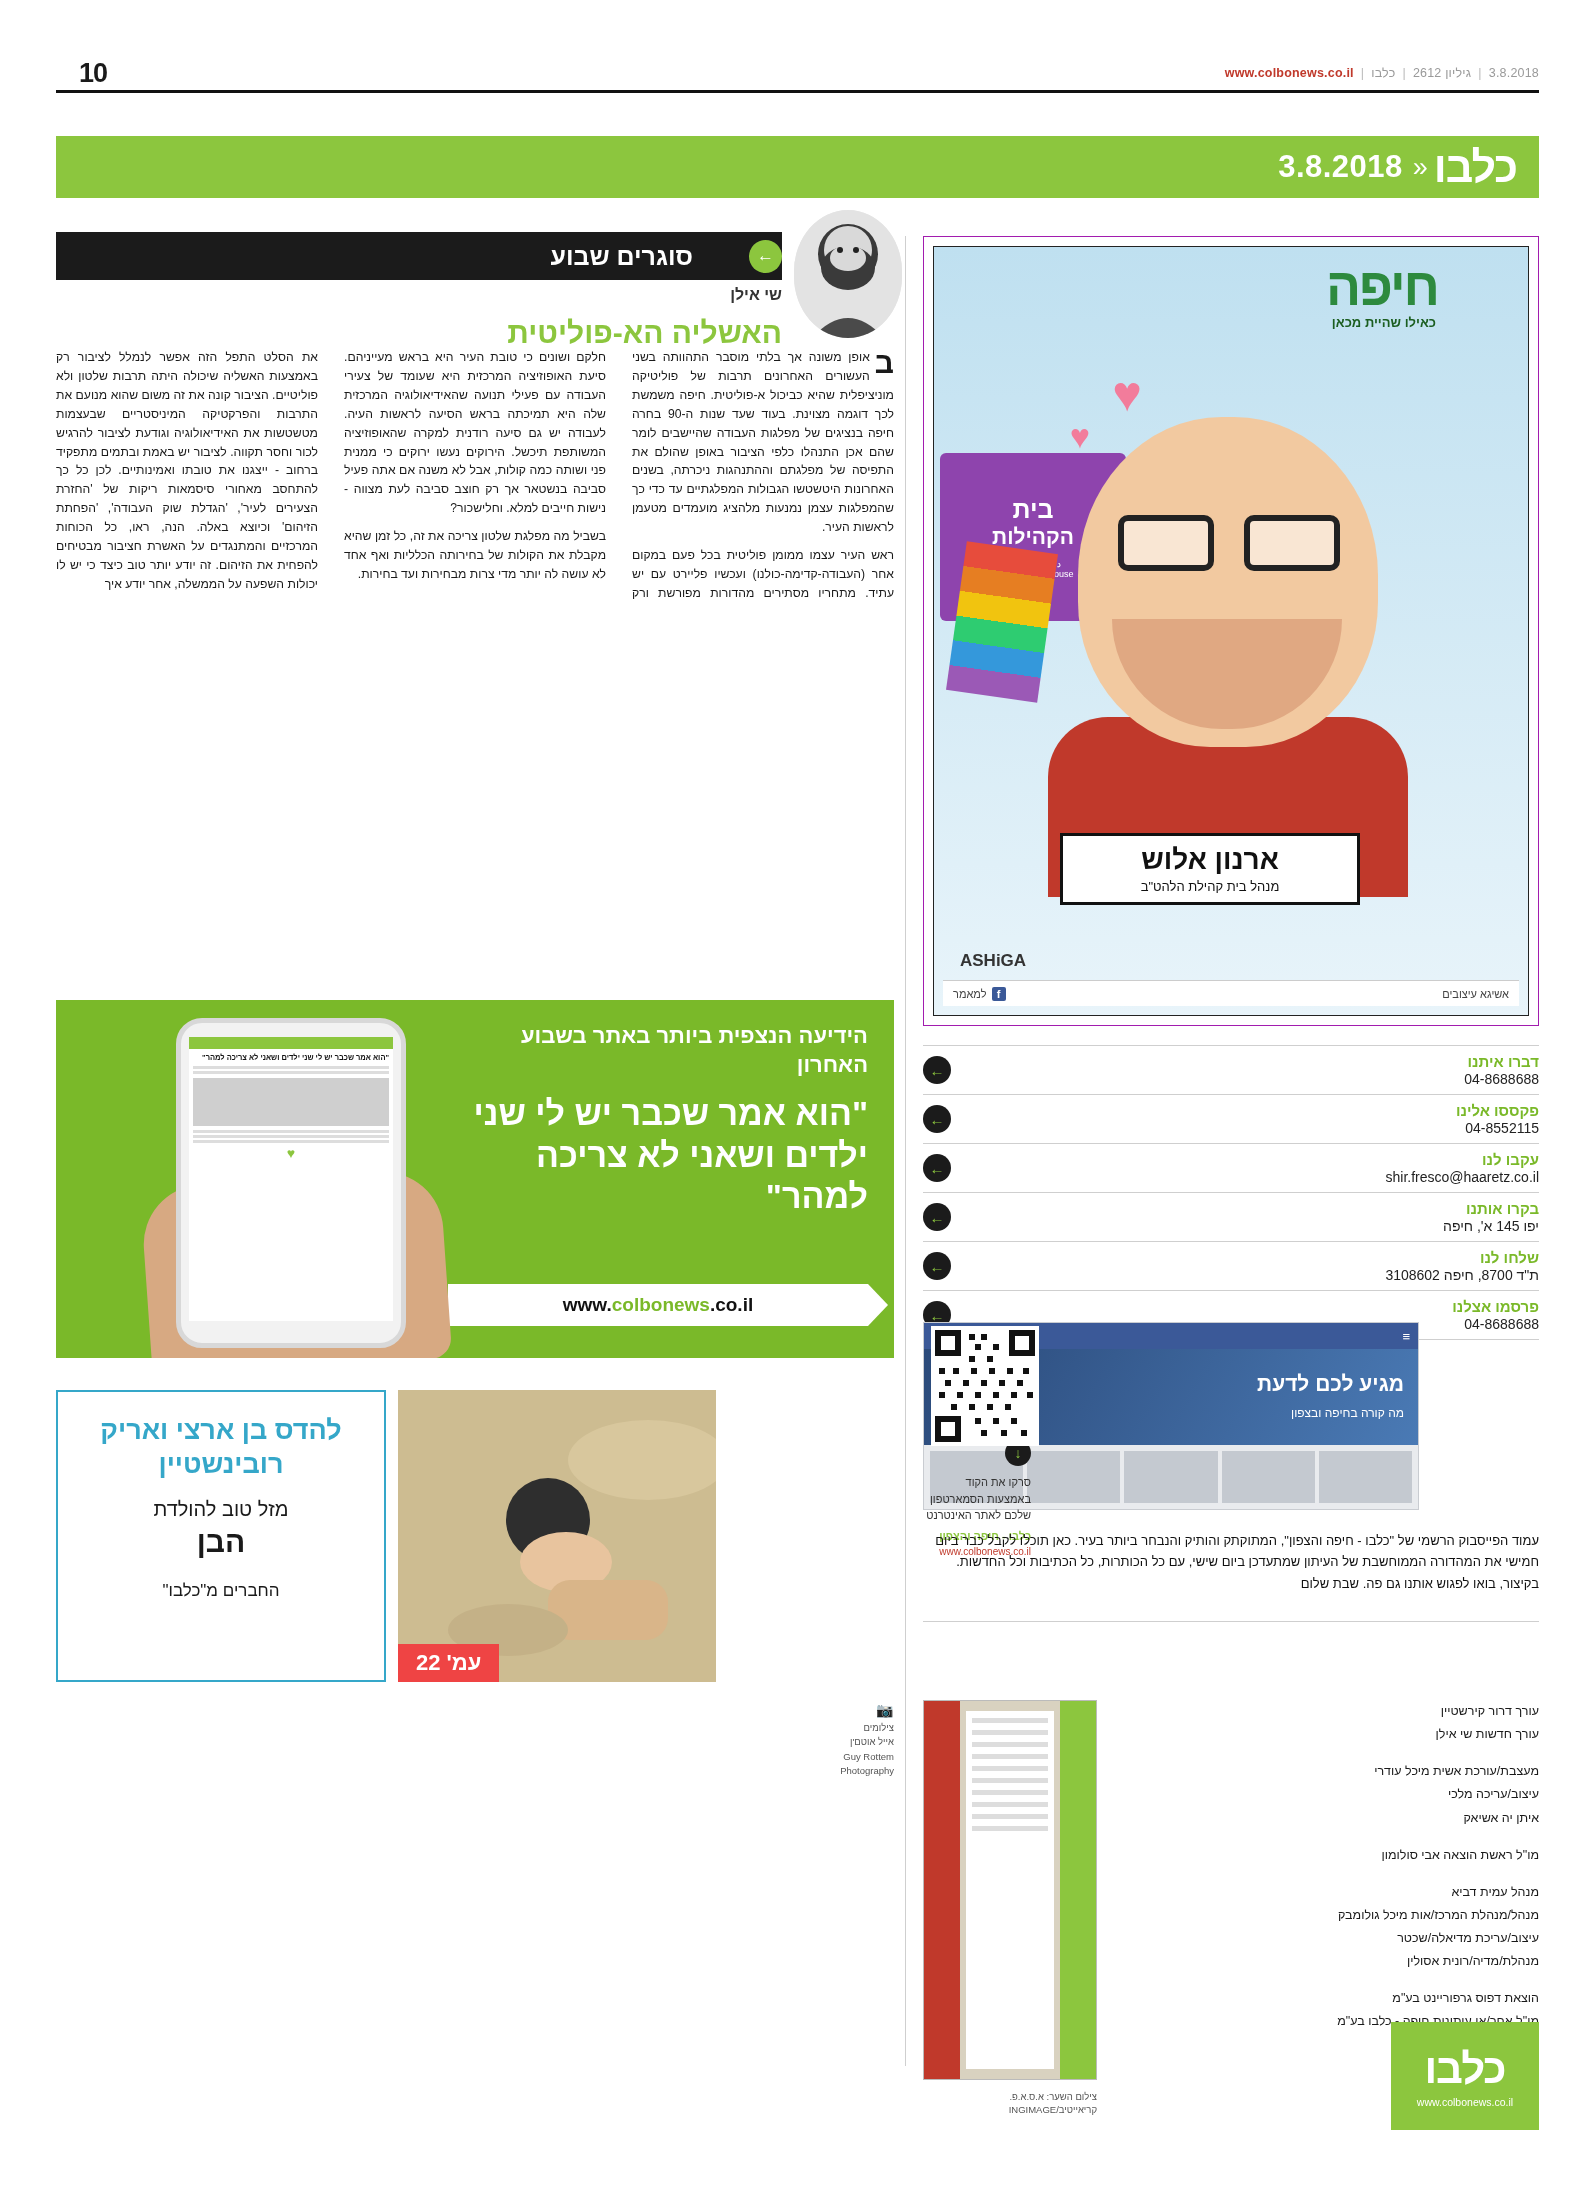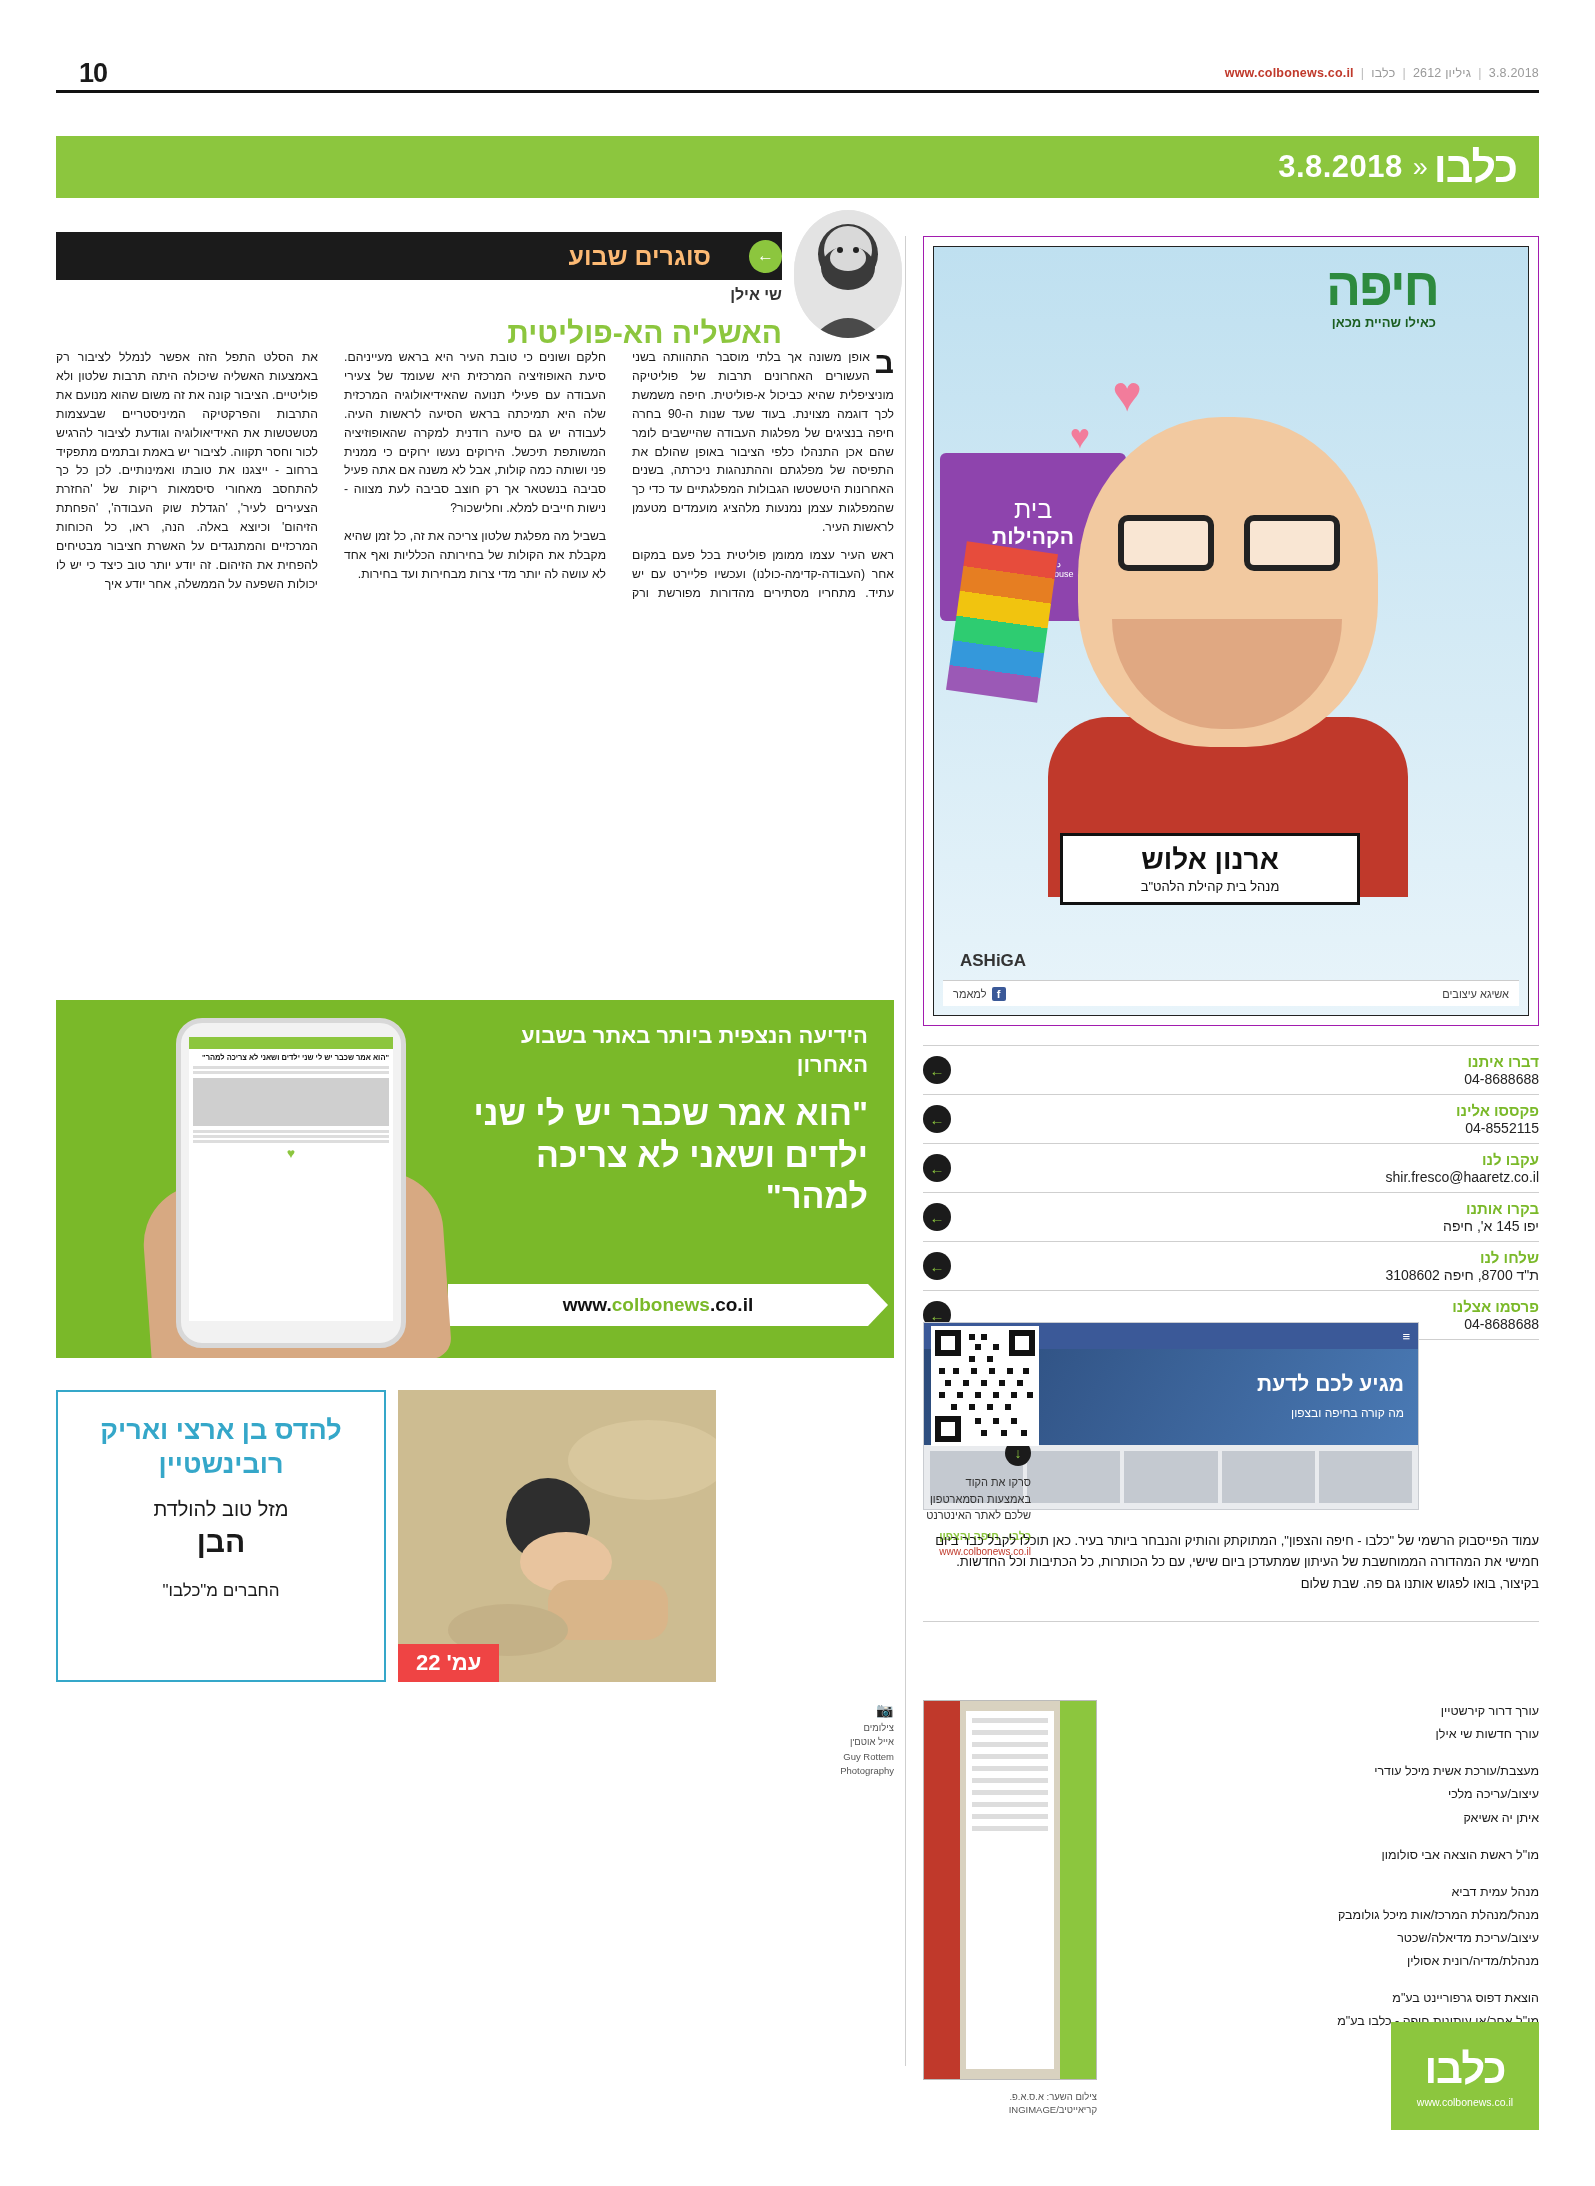--- a/index.html
+++ b/index.html
@@ -75,21 +75,21 @@
     background:#e8e8e8;
   }
   .avatar svg { display:block; }
   .blackbar {
     position:absolute; right:112px; left:0; top:2px; height:48px;
     background:#1b1b1b;
     display:flex; align-items:center; justify-content:flex-start;
     direction:rtl;
   }
   .blackbar .title {
-    color:#fdba74; font-size:25px; font-weight:bold; margin-right:22px;
+    color:#ffffff; font-size:25px; font-weight:bold; margin-right:40px;
   }
   .blackbar .gbtn {
     width:33px; height:33px; border-radius:50%;
     background:#8cc63e; color:#fff;
     display:flex; align-items:center; justify-content:center;
     font-size:17px; margin-left:16px; flex:0 0 auto;
   }
   .byline {
     position:absolute; right:112px; top:56px;
     font-size:16px; color:#333; font-weight:bold;
@@ -246,21 +246,21 @@
     position:absolute; color:#f27c9b; font-size:50px;
   }
   .cartoon .heart1 { right:386px; top:118px; }
   .cartoon .heart2 { right:438px; top:170px; font-size:34px; }
   .cartoon .beitk {
     position:absolute; right:402px; top:206px; width:186px; height:168px;
     background:#8e44ad; border-radius:6px; color:#fff;
     display:flex; flex-direction:column; align-items:center; justify-content:center;
     text-align:center; line-height:1.2; padding:6px;
   }
-  .cartoon .beitk .b1 { font-size:25px; font-weight:normal; }
+  .cartoon .beitk .b1 { font-size:25px; font-weight:bold; }
   .cartoon .beitk .b2 { font-size:21px; font-weight:bold; }
   .cartoon .beitk .b3 { font-size:9.5px; margin-top:8px; }
   .cartoon .beitk .b4 { font-size:9px; }
   .cartoon .namebox {
     position:absolute; right:168px; top:586px; width:300px;
     background:#ffffff; border:3px solid #111; text-align:center;
     padding:8px 4px; direction:rtl;
   }
   .cartoon .namebox .n1 { font-size:28px; font-weight:bold; color:#111; }
   .cartoon .namebox .n2 { font-size:13px; color:#111; margin-top:3px; }

